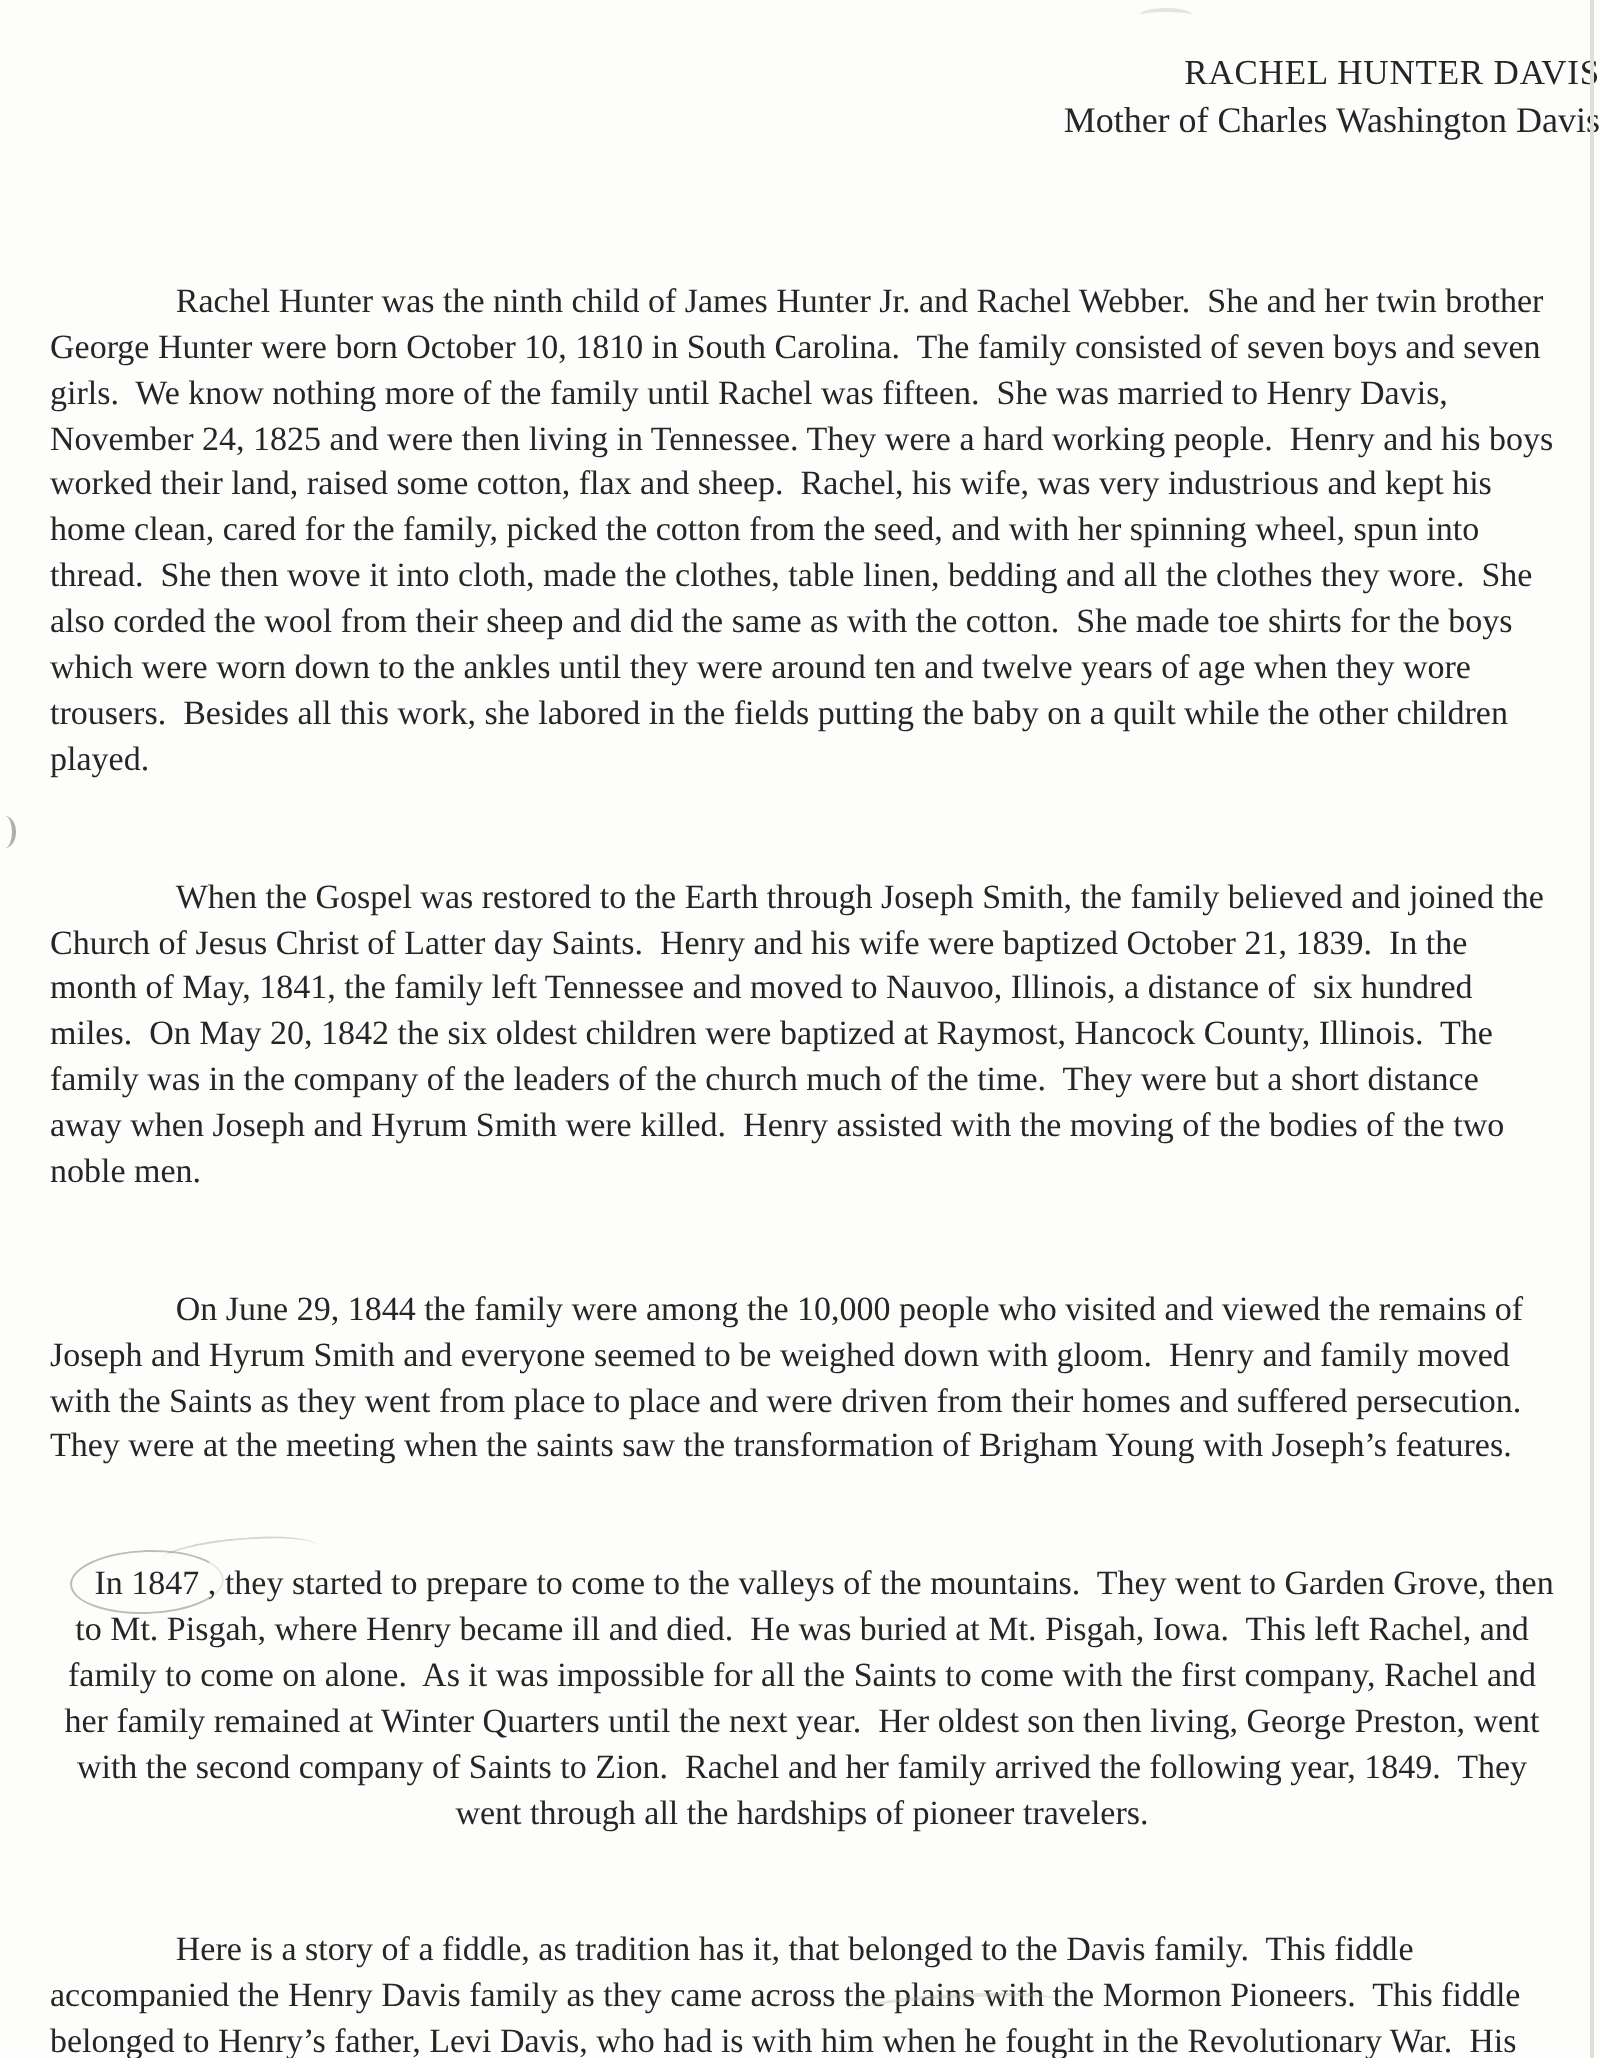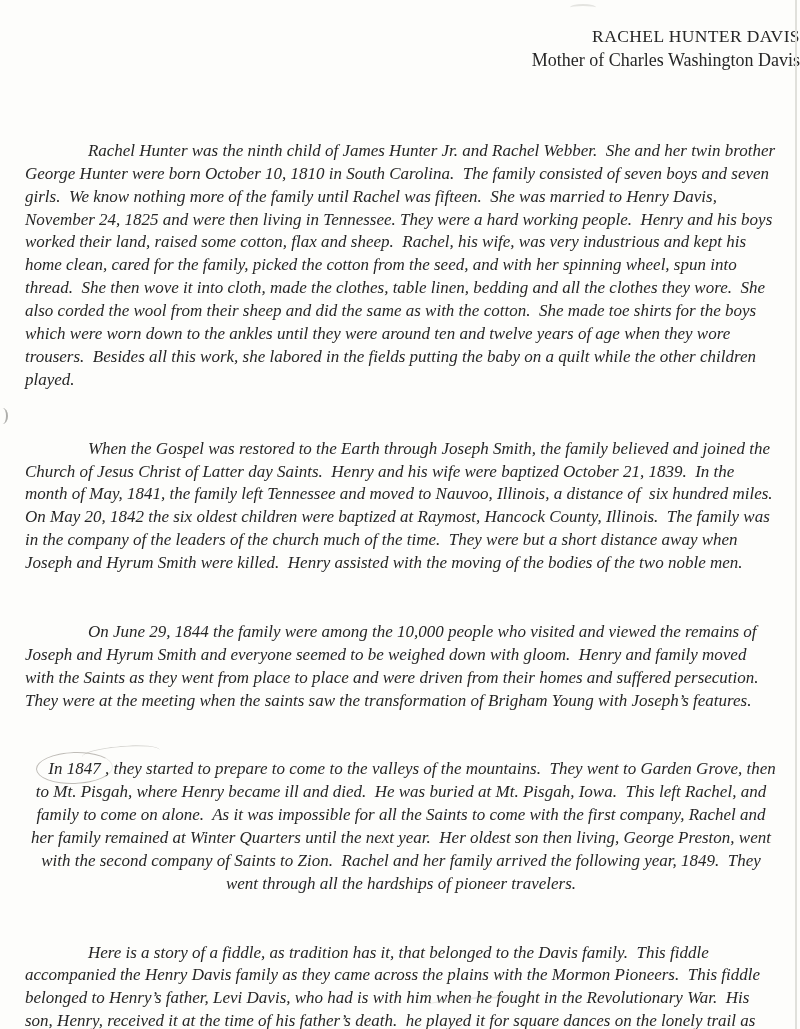--- a/index.html
+++ b/index.html
@@ -41,21 +41,20 @@
     top: 94px;
     width: 752px;
     font-size: 17px;
     line-height: 22.9px;
     white-space: pre-wrap;
     text-align: left;
   }
   .body-text p {
     margin: 0;
     text-indent: 3.7em;
-    font-style: italic;
   }
   .body-text p.small-indent {
     text-indent: 1.3em;
     text-align: center;
   }
   
   .circled {
     position: relative;
     display: inline;
   }

